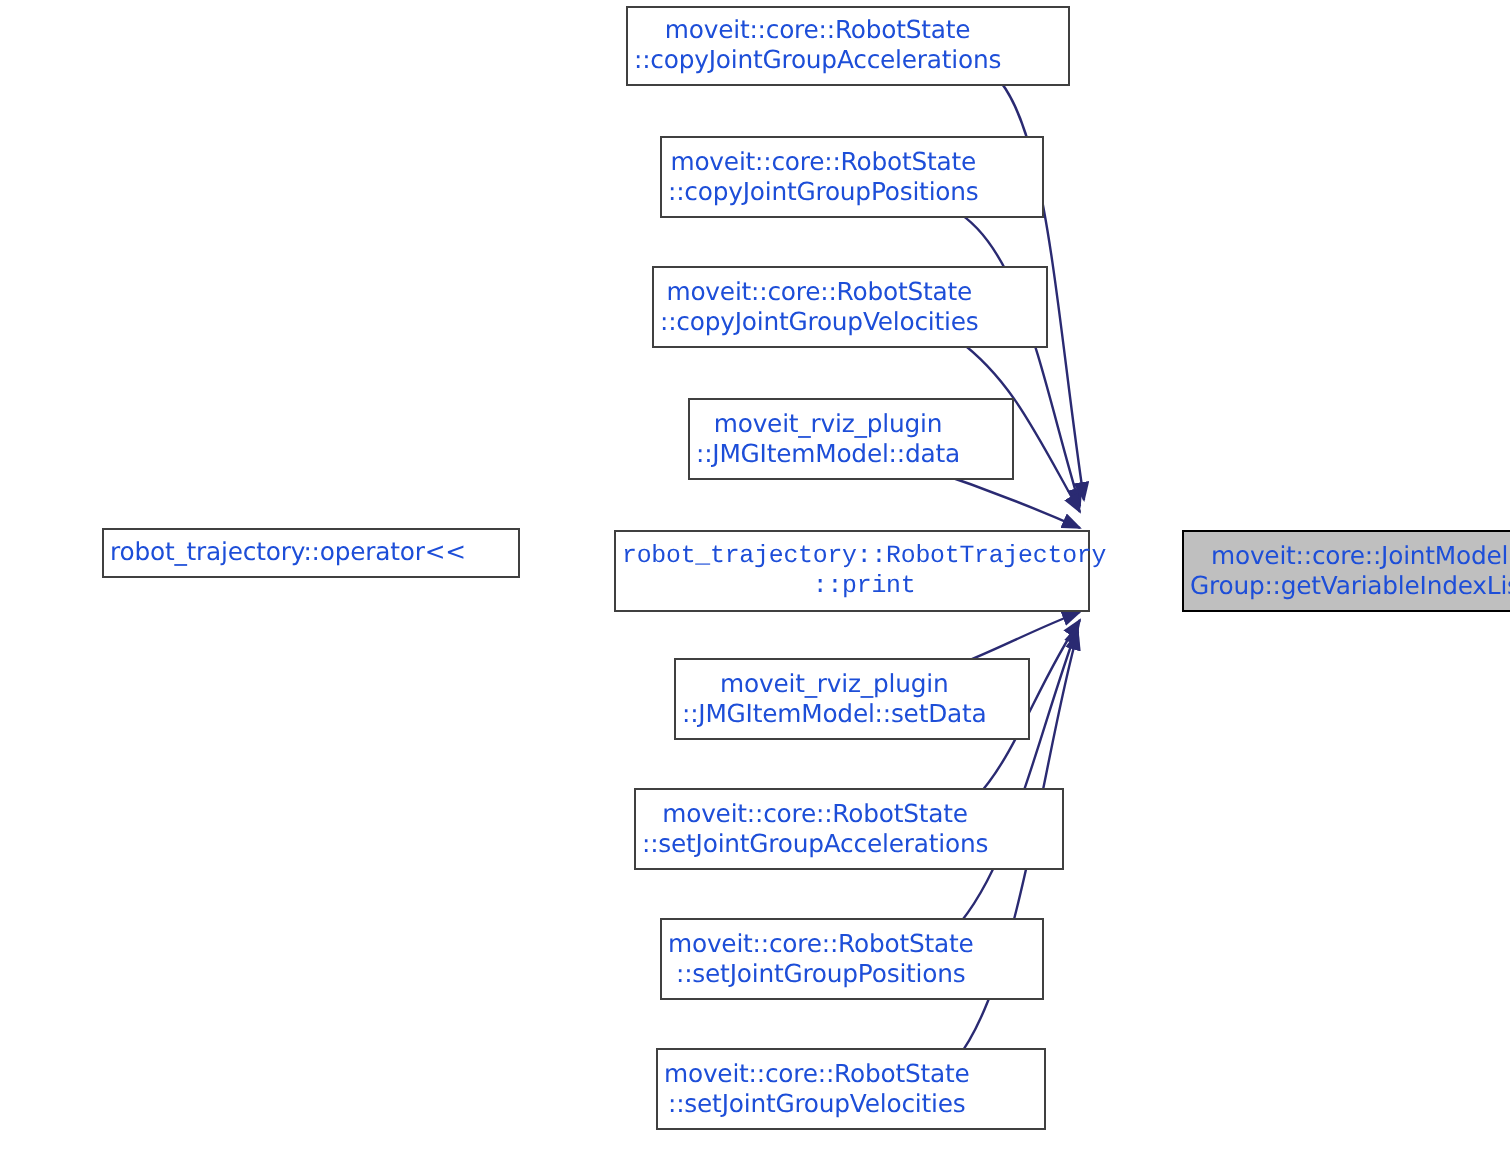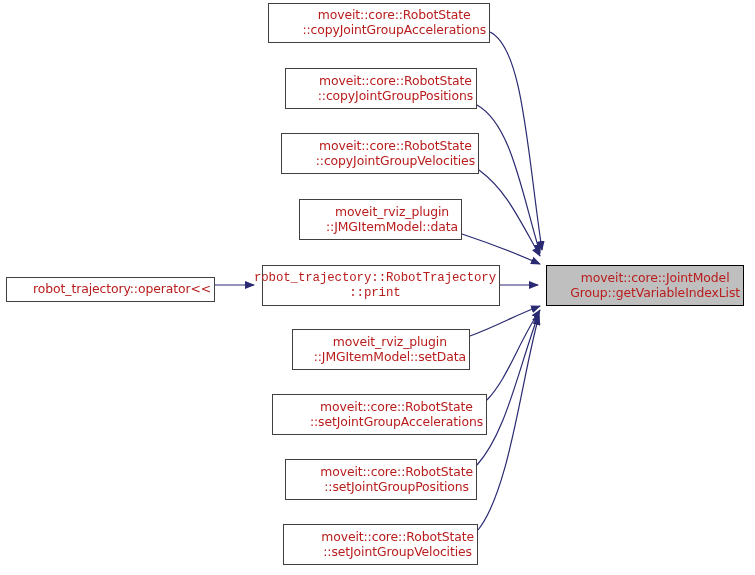--- a/index.html
+++ b/index.html
@@ -28,28 +28,29 @@
     height: 575px;
     pointer-events: none;
   }
   .node {
     position: absolute;
     box-sizing: border-box;
     border: 1px solid #404040;
     background: #ffffff;
     display: flex;
     align-items: center;
-    justify-content: flex-end;
+    justify-content: flex-start;
     text-align: center;
     line-height: 1.18;
     font-size: 12.4px;
-    color: #b91c1c;
+    color: #1d4ed8;
     letter-spacing: -0.1px;
     white-space: pre-line;
     cursor: default;
+    margin-left: 45px;
   }
   .node.highlight {
     background: #bfbfbf;
     border: 1px solid #000000;
   }
   .node-label {
     display: block;
     white-space: pre-line;
     padding: 0 3px;
   }
@@ -81,21 +82,21 @@
 
   <div id="nodes-layer">
       <div class="node" style="left: 268px; top: 3px; width: 222px; height: 40px;"><span class="node-label">moveit::core::RobotState
 ::copyJointGroupAccelerations</span></div>
       <div class="node" style="left: 285px; top: 68px; width: 192px; height: 41px;"><span class="node-label">moveit::core::RobotState
 ::copyJointGroupPositions</span></div>
       <div class="node" style="left: 281px; top: 133px; width: 198px; height: 41px;"><span class="node-label">moveit::core::RobotState
 ::copyJointGroupVelocities</span></div>
       <div class="node" style="left: 299px; top: 199px; width: 163px; height: 41px;"><span class="node-label">moveit_rviz_plugin
 ::JMGItemModel::data</span></div>
-      <div class="node" style="left: 6px; top: 277px; width: 209px; height: 25px;"><span class="node-label">robot_trajectory::operator&lt;&lt;</span></div>
+      <div class="node" style="left: 6px; top: 264px; width: 209px; height: 25px;"><span class="node-label">robot_trajectory::operator&lt;&lt;</span></div>
       <div class="node" style="left: 262px; top: 265px; width: 238px; height: 41px; font-family: Liberation Mono, monospace;"><span class="node-label">robot_trajectory::RobotTrajectory
 ::print</span></div>
       <div class="node" style="left: 292px; top: 329px; width: 178px; height: 41px;"><span class="node-label">moveit_rviz_plugin
 ::JMGItemModel::setData</span></div>
       <div class="node" style="left: 272px; top: 394px; width: 215px; height: 41px;"><span class="node-label">moveit::core::RobotState
 ::setJointGroupAccelerations</span></div>
       <div class="node" style="left: 285px; top: 459px; width: 192px; height: 41px;"><span class="node-label">moveit::core::RobotState
 ::setJointGroupPositions</span></div>
       <div class="node" style="left: 283px; top: 524px; width: 195px; height: 41px;"><span class="node-label">moveit::core::RobotState
 ::setJointGroupVelocities</span></div>

